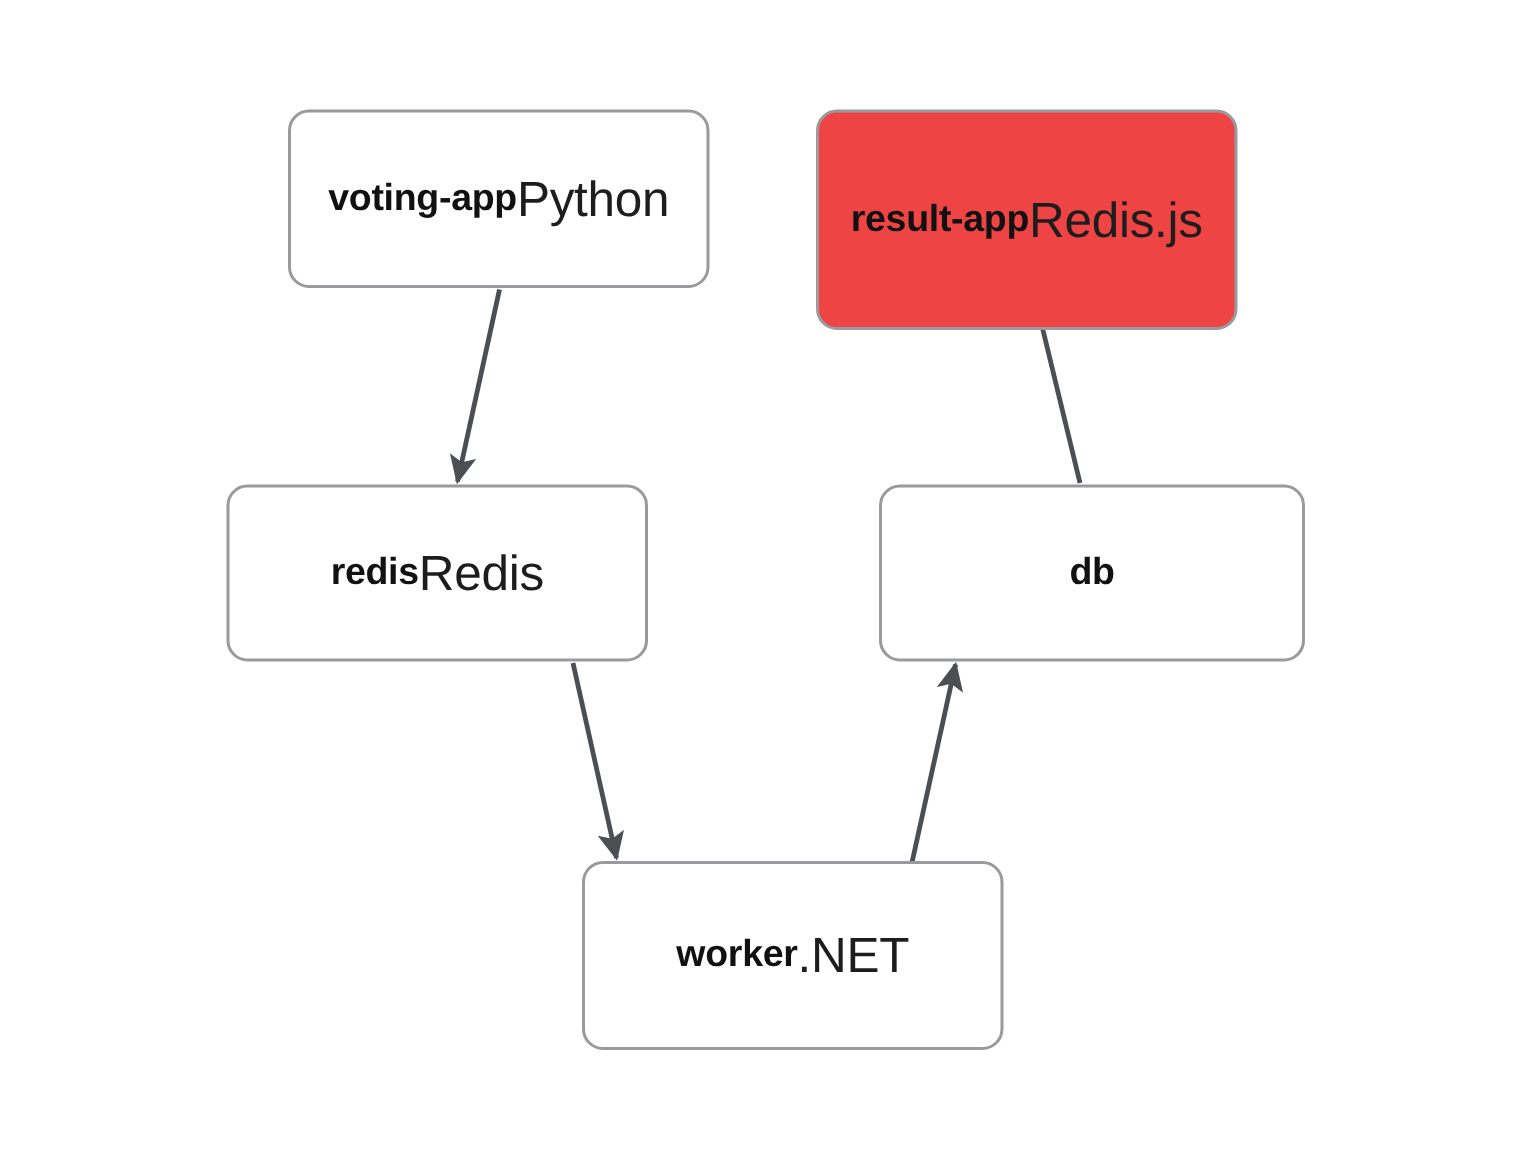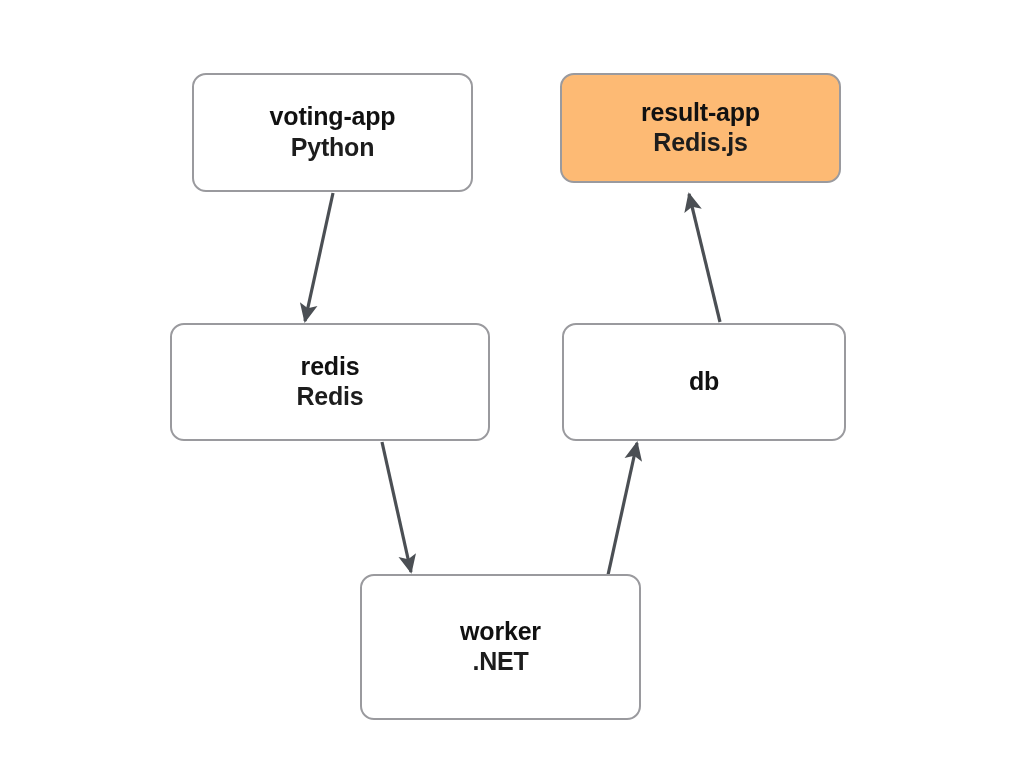--- a/index.html
+++ b/index.html
@@ -26,35 +26,35 @@
     width: 1024px;
     height: 768px;
   }
   .node {
     position: absolute;
     box-sizing: border-box;
     background: #ffffff;
     border: 2px solid #9a9a9e;
     border-radius: 14px;
     display: flex;
-    flex-direction: column;
+    flex-direction: row;
     align-items: center;
     justify-content: center;
     z-index: 2;
   }
   .node-title {
     font-size: 25px;
     font-weight: bold;
     color: #111111;
     line-height: 1.18;
     letter-spacing: -0.2px;
   }
   .node-subtitle {
-    font-size: 25px;
-    font-weight: bold;
+    font-size: 33px;
+    font-weight: normal;
     color: #1d1d1d;
     line-height: 1.25;
     letter-spacing: -0.2px;
   }
 </style>
 </head>
 <body>
 
 <div id="canvas" style="background: rgb(255, 255, 255);">
 
@@ -70,32 +70,32 @@
         <line x1="608" y1="575" x2="637" y2="443" stroke="#4b4f54" stroke-width="3.2" marker-end="url(#arrowhead)"></line>
         <line x1="720" y1="322" x2="689" y2="194" stroke="#4b4f54" stroke-width="3.2" marker-end="url(#arrowhead)"></line>
       </g>
   </svg>
 
   <div class="node" style="left: 192px; top: 73px; width: 281px; height: 119px; border-color: rgb(154, 154, 158); background: rgb(255, 255, 255);">
     <div class="node-title">voting-app</div>
     <div class="node-subtitle">Python</div>
   </div>
 
-  <div class="node" style="left: 560px; top: 73px; width: 281px; height: 110px; border-color: rgb(154, 154, 158); background: #fdba74;">
+  <div class="node" style="left: 544px; top: 73px; width: 281px; height: 147px; border-color: rgb(154, 154, 158); background: #ef4444;">
     <div class="node-title">result-app</div>
     <div class="node-subtitle">Redis.js</div>
   </div>
 
-  <div class="node" style="left: 170px; top: 323px; width: 320px; height: 118px; border-color: rgb(154, 154, 158); background: rgb(255, 255, 255);">
+  <div class="node" style="left: 151px; top: 323px; width: 281px; height: 118px; border-color: rgb(154, 154, 158); background: rgb(255, 255, 255);">
     <div class="node-title">redis</div>
     <div class="node-subtitle">Redis</div>
   </div>
 
-  <div class="node" style="left: 562px; top: 323px; width: 284px; height: 118px; border-color: rgb(154, 154, 158); background: rgb(255, 255, 255);">
+  <div class="node" style="left: 586px; top: 323px; width: 284px; height: 118px; border-color: rgb(154, 154, 158); background: rgb(255, 255, 255);">
     <div class="node-title">db</div>
   </div>
 
-  <div class="node" style="left: 360px; top: 574px; width: 281px; height: 146px; border-color: rgb(154, 154, 158); background: rgb(255, 255, 255);">
+  <div class="node" style="left: 388px; top: 574px; width: 281px; height: 126px; border-color: rgb(154, 154, 158); background: rgb(255, 255, 255);">
     <div class="node-title">worker</div>
     <div class="node-subtitle">.NET</div>
   </div>
 
 </div>
 
 </body></html>

